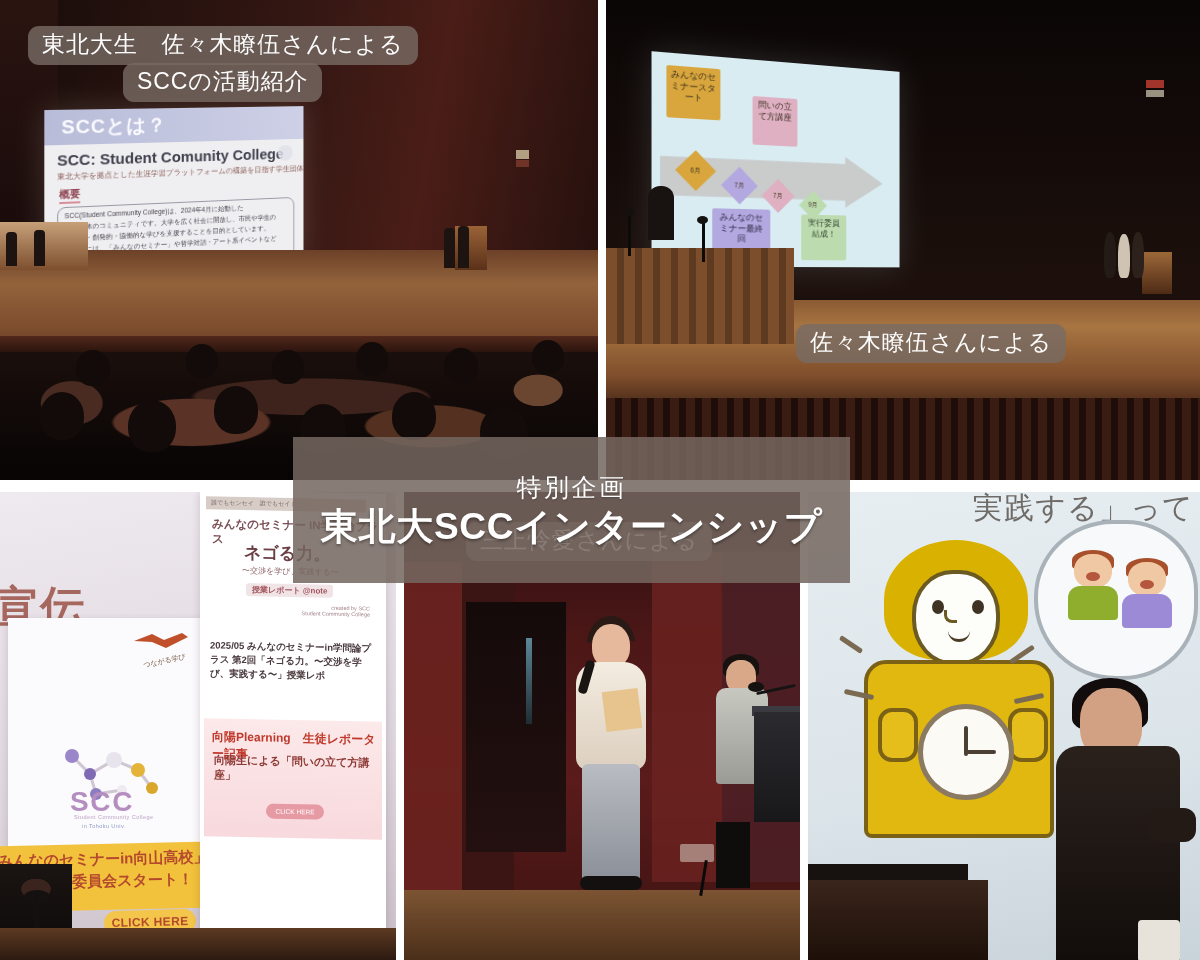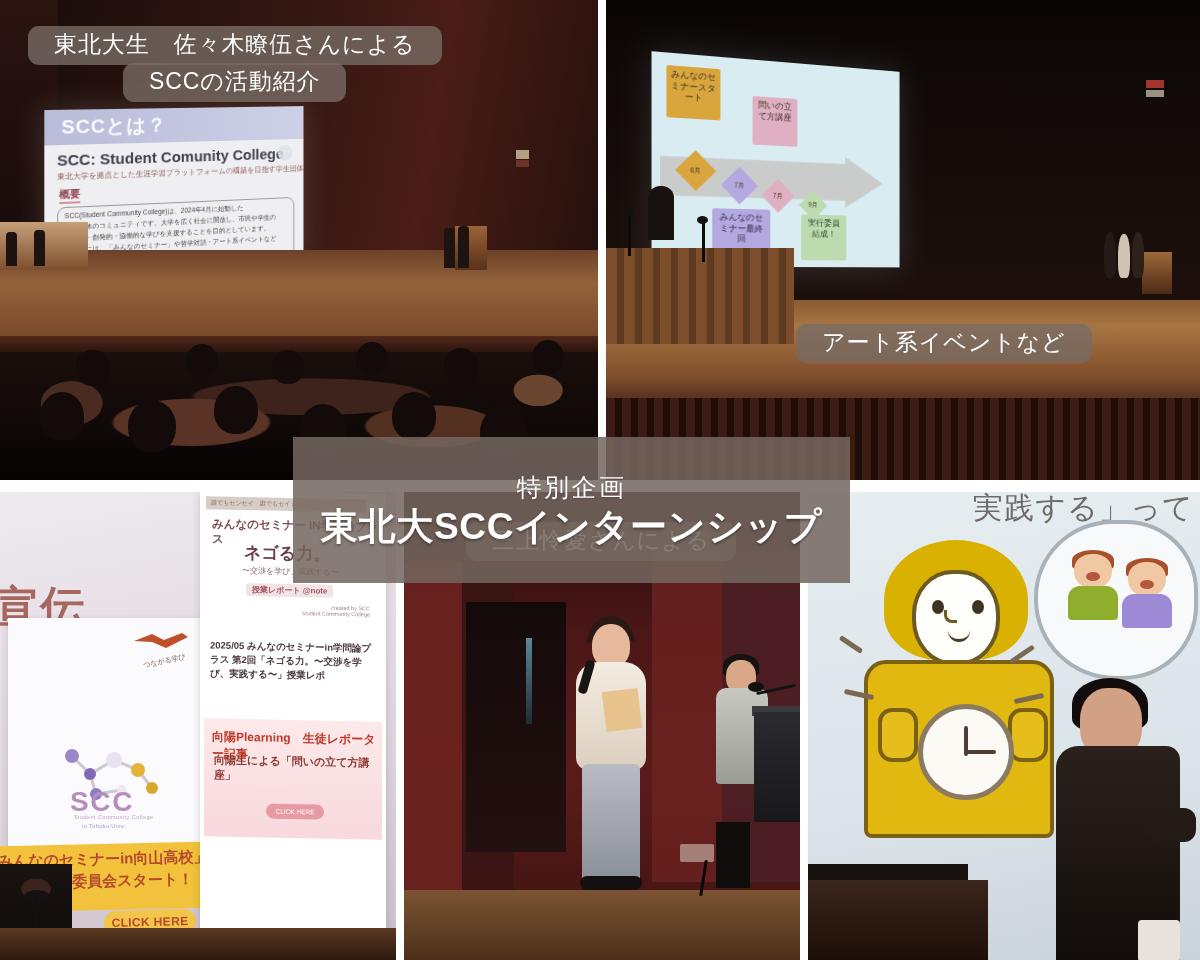--- a/index.html
+++ b/index.html
@@ -24,21 +24,21 @@
     z-index:30;
     pointer-events:none;
   }
   .cap span{
     display:inline-block;
     background:rgba(120,108,100,.80);
     color:#fdfdfd;
     font-size:23px;
     line-height:1.30;
     letter-spacing:.04em;
-    padding:4px 26px 5px;
+    padding:4px 14px 5px;
     border-radius:11px;
     white-space:nowrap;
     text-align:left;
   }
   .cap span+span{margin-top:-2px;}
 
   
   .titleblock{
     position:absolute;
     left:293px;top:437px;width:557px;height:146px;
@@ -395,21 +395,21 @@
 
       <div class="podium2"></div>
       <div class="pers" style="left:498px;top:232px;width:12px;height:46px;background:#241a16;"></div>
       <div class="pers" style="left:512px;top:234px;width:12px;height:44px;background:#cfc3b4;"></div>
       <div class="pers" style="left:526px;top:232px;width:12px;height:46px;background:#2c211b;"></div>
 
       <div class="front"></div>
     </div>
 
     <div class="cap" style="left:190px;top:324px;">
-      <span>アート系イベントなど</span>
+      <span>佐々木瞭伍さんによる</span>
     </div>
   </div>
 
   <div class="tile t3">
     <div class="scene">
       <div class="proj"></div>
       <div class="bigtxt">宣伝</div>
 
       <div class="cardA">
         <svg class="hands" viewBox="0 0 58 26">

